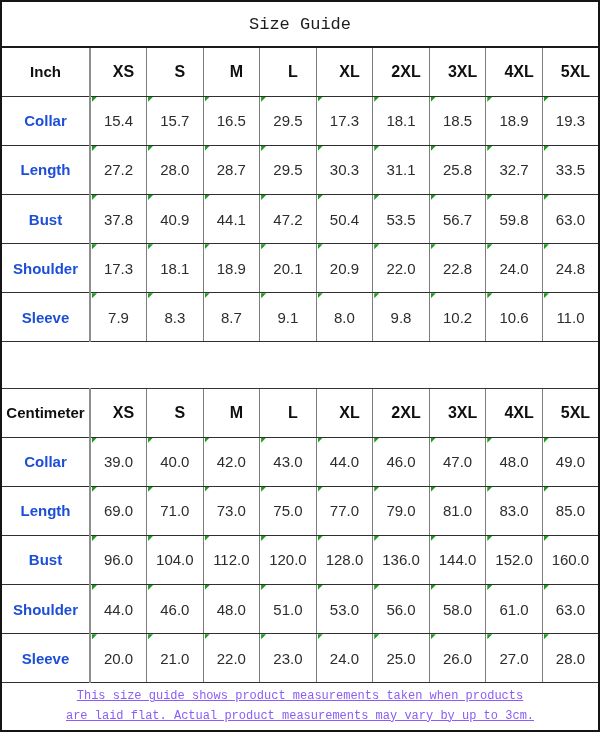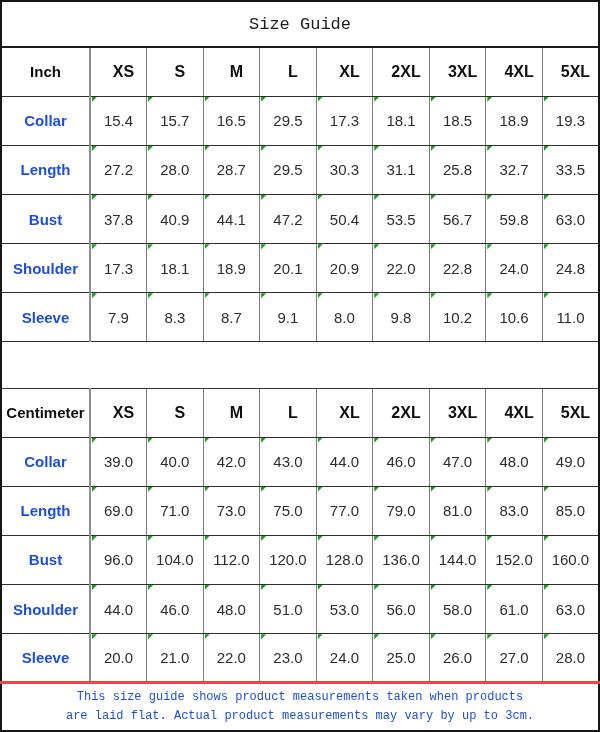--- a/index.html
+++ b/index.html
@@ -32,23 +32,23 @@
   td.rlabel { font-weight:bold; font-size:15px; color:#1d4ed8; }
   td.n { position:relative; font-size:15px; color:#2d2d2d; }
   
   td.n::before {
     content:""; position:absolute; top:0; left:1px;
     width:5px; height:5px; background:#1a9c1c;
     clip-path:polygon(0 0, 100% 0, 0 100%);
   }
   td.sep { border-top:1px solid #333333; border-bottom:1px solid #333333; }
   td.foot {
-    border-top:3px solid #ef4444;
+    border-top:1px solid #ef4444;
     font-family:"Liberation Mono", monospace;
-    font-size:12px; color:#1d4ed8; line-height:1.6;
+    font-size:12px; color:#8b5cf6; line-height:1.6;text-decoration:underline;
   }
 </style>
 </head>
 <body>
 
 <table class="sg">
   <colgroup>
     <col style="width:89px">
     <col>
       <col>

